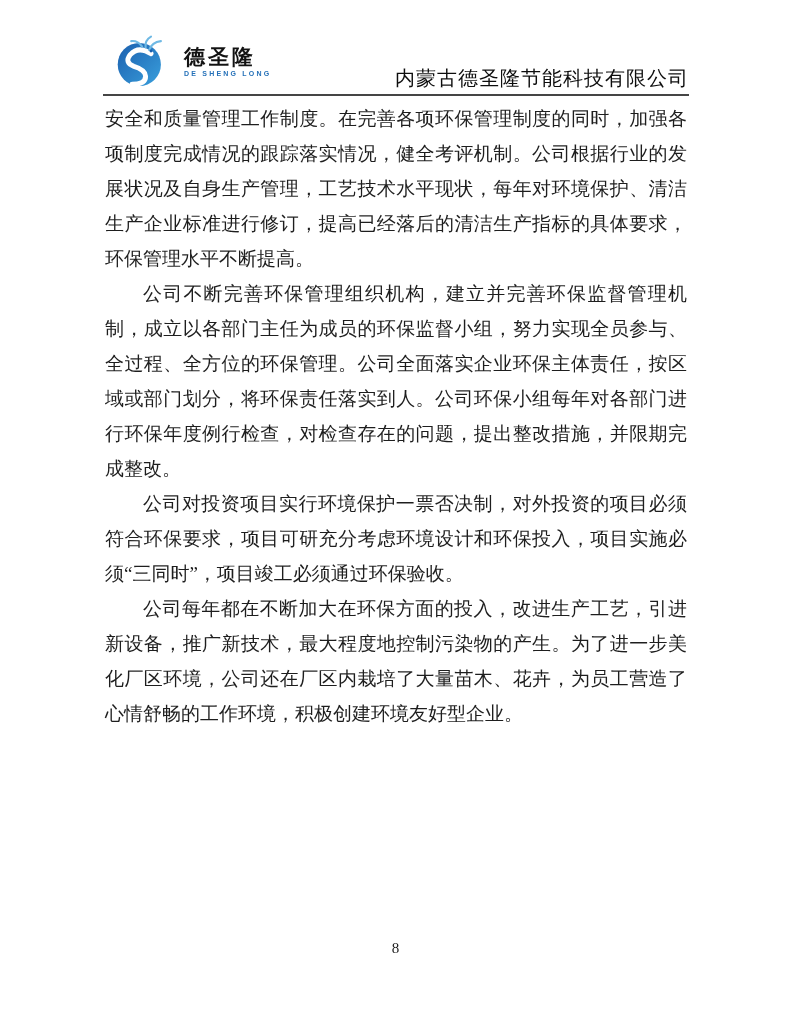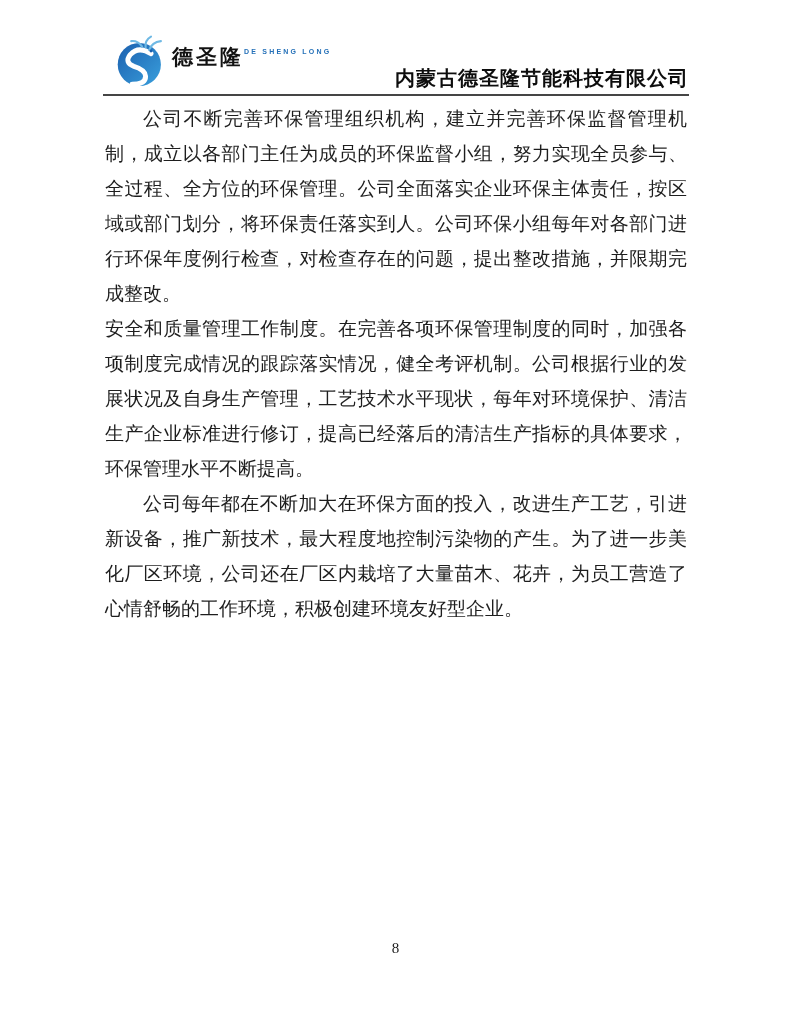--- a/index.html
+++ b/index.html
@@ -23,21 +23,21 @@
     border-bottom: 2px solid #454545;
   }
   .logo-group {
     position: absolute;
     left: 12px;
     top: 4px;
     display: flex;
     align-items: flex-start;
   }
   .logo-icon { width: 54px; height: 56px; display: block; }
-  .logo-text { margin-left: 3px; padding-top: 14px; display: flex; }
+  .logo-text { margin-left: 15px; padding-top: 14px; display: flex; flex-direction: column; }
   .logo-cn {
     font-family: "Liberation Sans", "DejaVu Sans", sans-serif;
     font-weight: 700;
     font-size: 21px;
     line-height: 22px;
     letter-spacing: 3px;
     color: #121212;
     white-space: nowrap;
   }
   .logo-en {
@@ -46,21 +46,21 @@
     font-size: 7px;
     letter-spacing: 2.2px;
     color: #2470b8;
     margin-top: 2px;
     white-space: nowrap;
   }
   .company-name {
     position: absolute;
     right: 0;
     bottom: 2px;
-    font-weight: 700;
+    font-weight: 400;
     font-size: 20px;
     letter-spacing: 1px;
     color: #0d0d0d;
     white-space: nowrap;
     margin-top: 16px;
   }
   
   .doc-body {
     position: absolute;
     left: 105px;
@@ -107,20 +107,21 @@
       </svg>
       <div class="logo-text">
         <span class="logo-cn">德圣隆</span>
         <span class="logo-en">DE SHENG LONG</span>
       </div>
     </div>
     <div class="company-name">内蒙古德圣隆节能科技有限公司</div>
   </div>
 
   <div class="doc-body">
+      <p class="para">安全和质量管理工作制度。在完善各项环保管理制度的同时，加强各项制度完成情况的跟踪落实情况，健全考评机制。公司根据行业的发展状况及自身生产管理，工艺技术水平现状，每年对环境保护、清洁生产企业标准进行修订，提高已经落后的清洁生产指标的具体要求，环保管理水平不断提高。</p>
       <p class="para indent">公司不断完善环保管理组织机构，建立并完善环保监督管理机制，成立以各部门主任为成员的环保监督小组，努力实现全员参与、全过程、全方位的环保管理。公司全面落实企业环保主体责任，按区域或部门划分，将环保责任落实到人。公司环保小组每年对各部门进行环保年度例行检查，对检查存在的问题，提出整改措施，并限期完成整改。</p>
-      <p class="para">安全和质量管理工作制度。在完善各项环保管理制度的同时，加强各项制度完成情况的跟踪落实情况，健全考评机制。公司根据行业的发展状况及自身生产管理，工艺技术水平现状，每年对环境保护、清洁生产企业标准进行修订，提高已经落后的清洁生产指标的具体要求，环保管理水平不断提高。</p>
+      <p class="para indent">公司对投资项目实行环境保护一票否决制，对外投资的项目必须符合环保要求，项目可研充分考虑环境设计和环保投入，项目实施必须“三同时”，项目竣工必须通过环保验收。</p>
       <p class="para indent">公司每年都在不断加大在环保方面的投入，改进生产工艺，引进新设备，推广新技术，最大程度地控制污染物的产生。为了进一步美化厂区环境，公司还在厂区内栽培了大量苗木、花卉，为员工营造了心情舒畅的工作环境，积极创建环境友好型企业。</p>
     </div>
 
   <div class="page-number">8</div>
 
 </div>
 
 </body></html>

